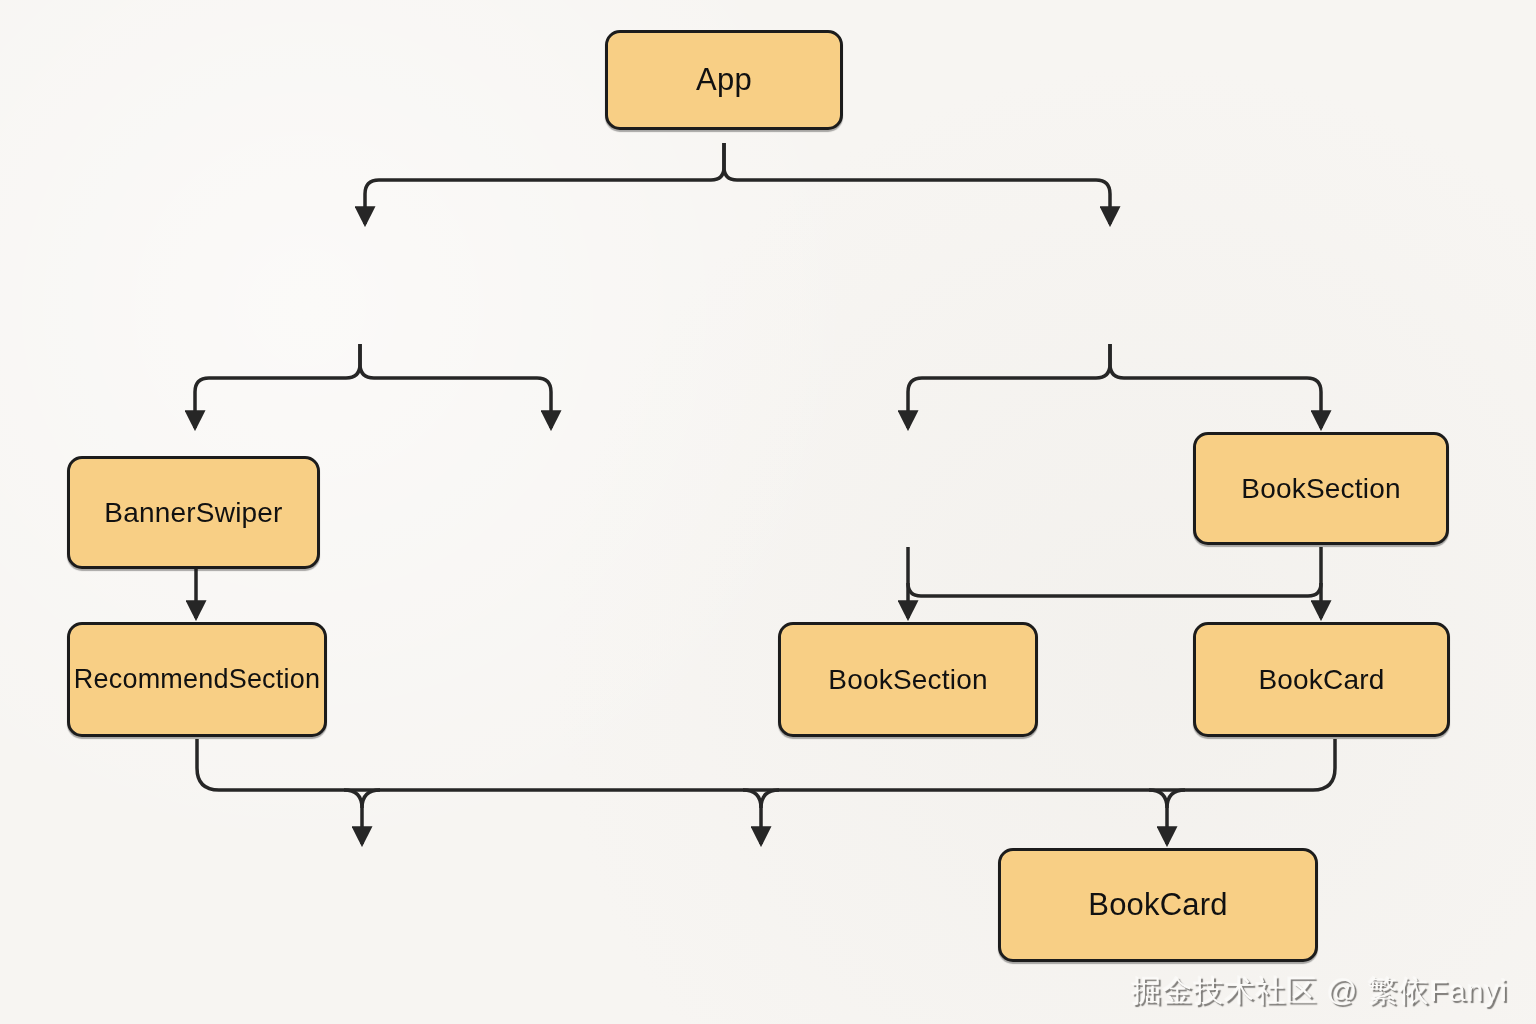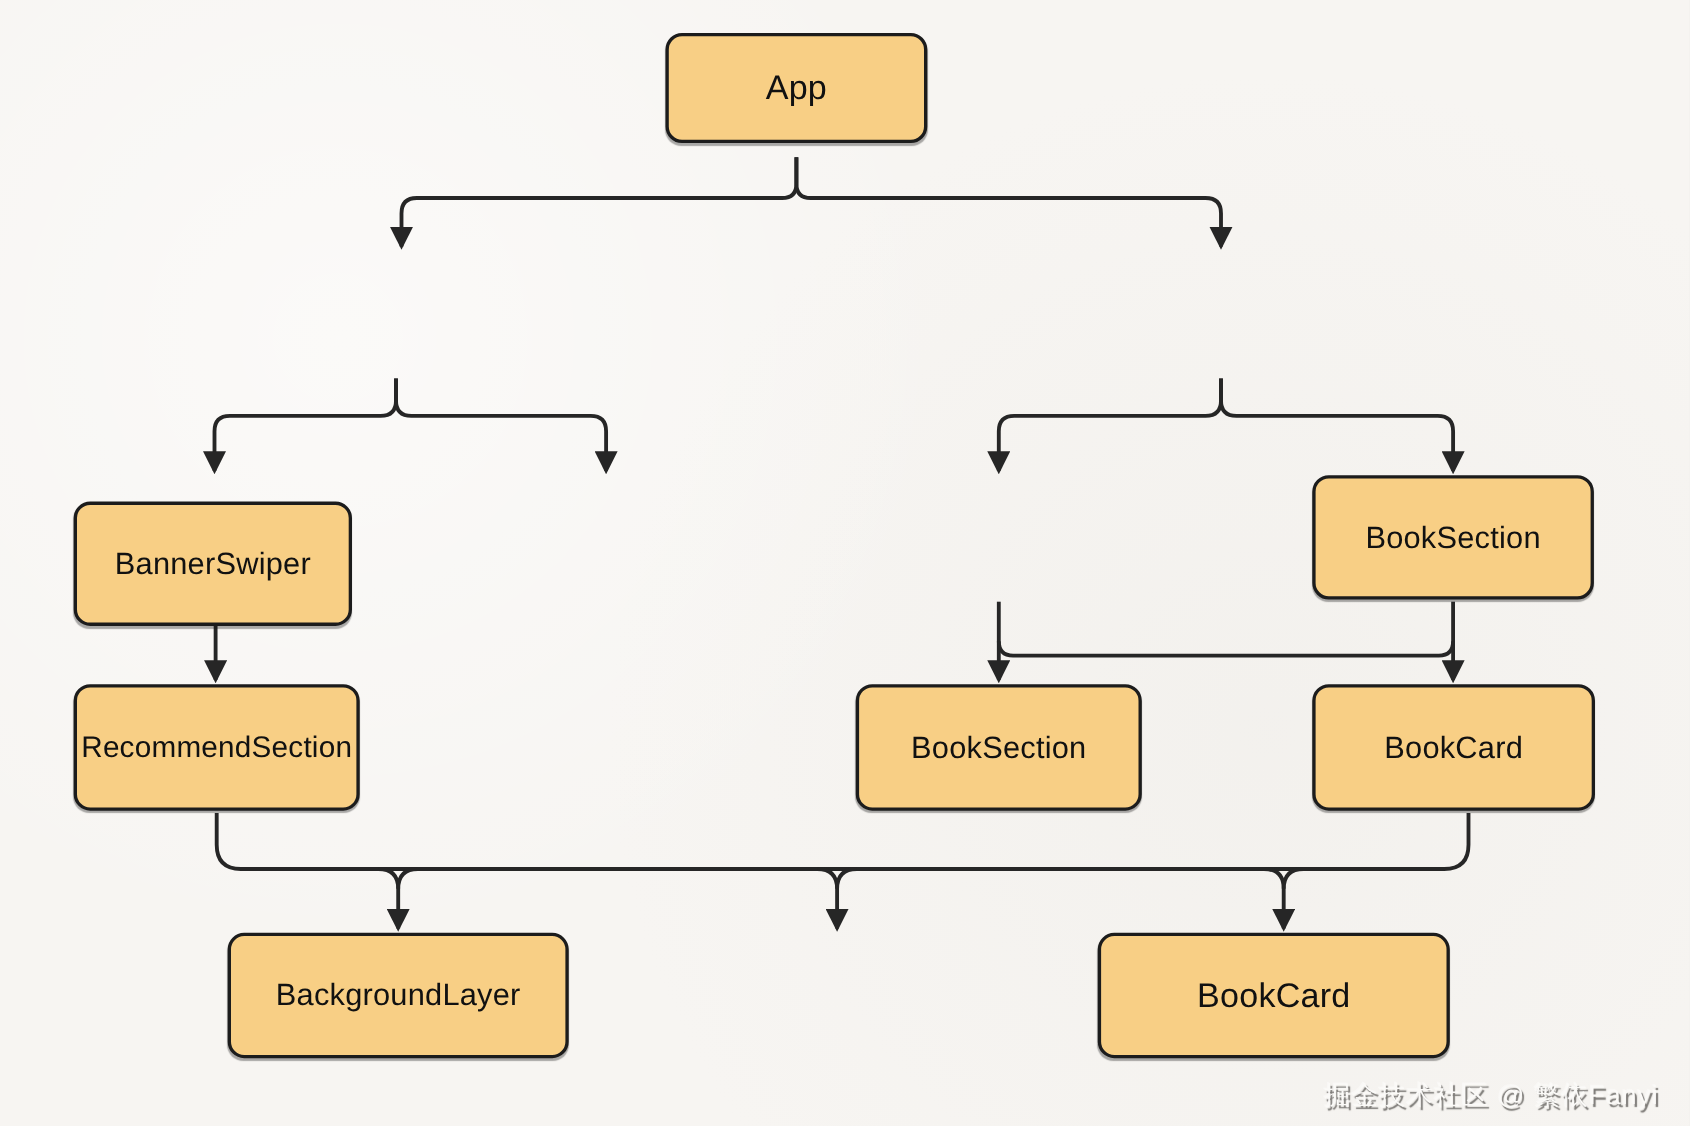--- a/index.html
+++ b/index.html
@@ -35,21 +35,21 @@
     letter-spacing:.2px;
     text-align:center;
     box-sizing:border-box;
     z-index:2;
   }
   .node.long{font-size:28px;}
   .node.xlong{font-size:27px;}
   .watermark{
     position:absolute;
     right:28px;bottom:12px;
-    font-size:24px;
+    font-size:30px;
     color:#fbfaf8;
     text-shadow:2px 2px 1px rgba(110,108,104,.9), -1px -1px 0 rgba(255,255,255,.4);
     z-index:3;
     letter-spacing:1px;
   }
 </style>
 </head>
 <body>
 
 <div class="canvas">
@@ -104,19 +104,18 @@
 
 
   <div class="node long" style="left:1193px;top:432px;width:256px;height:113px">BookSection</div>
 
   <div class="node xlong" style="left:67px;top:622px;width:260px;height:115px">RecommendSection</div>
 
   <div class="node long" style="left:778px;top:622px;width:260px;height:115px">BookSection</div>
 
   <div class="node long" style="left:1193px;top:622px;width:257px;height:115px">BookCard</div>
 
-  <div class="node long" style="left:207px;top:848px;width:310px;height:114px">BackgroundLayer</div>
 
 
   <div class="node" style="left:998px;top:848px;width:320px;height:114px">BookCard</div>
 
   <div class="watermark">掘金技术社区 @ 繁依Fanyi</div>
 </div>
 
 </body></html>

